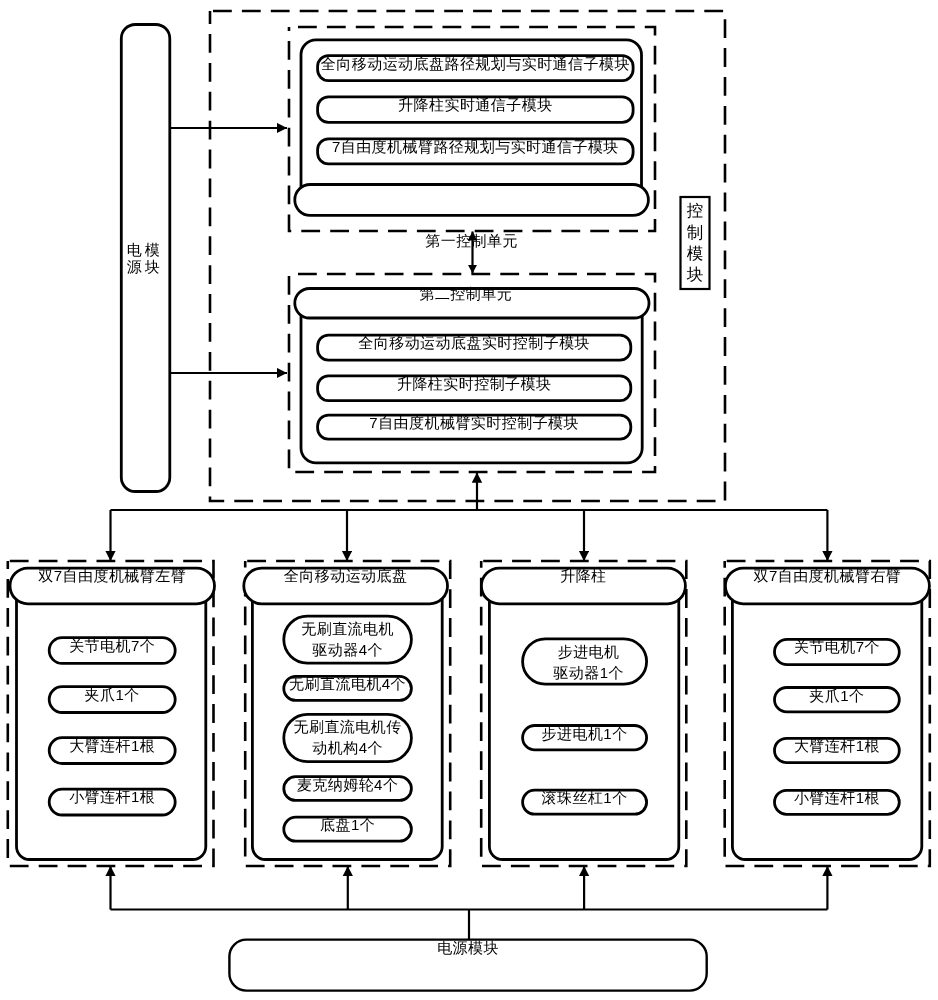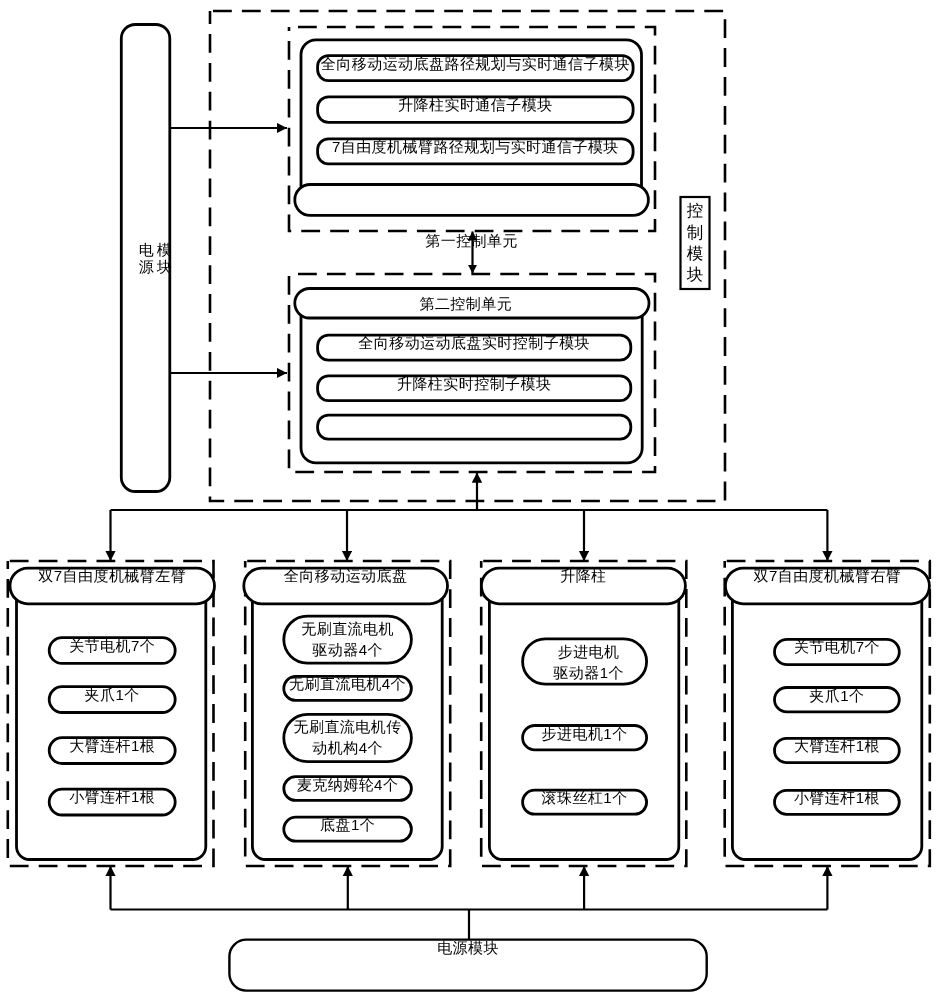--- a/index.html
+++ b/index.html
@@ -104,21 +104,21 @@
       <path d="M469,909.5 L469,940"></path>
       <path d="M110.5,909.5 L110.5,866" marker-end="url(#ah)"></path>
       <path d="M347.8,909.5 L347.8,866" marker-end="url(#ah)"></path>
       <path d="M584.1,909.5 L584.1,866" marker-end="url(#ah)"></path>
       <path d="M827.4,909.5 L827.4,866" marker-end="url(#ah)"></path>
     </g>
 
     <rect x="680.5" y="197" width="29" height="92" fill="#fff" stroke="#000" stroke-width="2.2"></rect>
   </svg>
 
-  <div class="vtext" style="left:131px;top:24.5px;width:48.5px;height:467px;padding-top:1px;box-sizing:border-box;">
+  <div class="vtext" style="left:119px;top:24.5px;width:48.5px;height:467px;padding-top:1px;box-sizing:border-box;">
     <span>电源</span>
       <span>模块</span>
   </div>
 
   <div class="vtext single" style="left:680.5px;top:197px;width:29px;height:92px;">
     <span>控制模块</span>
   </div>
 
   <div class="lbl" style="left:317.6px;top:55.6px;width:315.5px;height:25px;">
       <span>全向移动运动底盘路径规划与实时通信子模块</span>
@@ -126,28 +126,31 @@
   <div class="lbl" style="left:317.6px;top:96.9px;width:315.5px;height:18px;">
       <span>升降柱实时通信子模块</span>
     </div>
   <div class="lbl" style="left:317.6px;top:138.8px;width:315.5px;height:25px;">
       <span>7自由度机械臂路径规划与实时通信子模块</span>
     </div>
   <div class="lbl" style="left:294.8px;top:184.5px;width:353.6px;height:30.9px;margin-top:48px;">
       <span>第一控制单元</span>
     </div>
 
-  <div class="lbl" style="left:294.8px;top:296px;width:342px;height:29.5px;">
+  <div class="lbl" style="left:294.8px;top:286px;width:342px;height:29.5px;">
       <span>第二控制单元</span>
     </div>
   <div class="lbl" style="left:317.6px;top:335.1px;width:313.2px;height:25px;">
       <span>全向移动运动底盘实时控制子模块</span>
     </div>
   <div class="lbl" style="left:317.6px;top:375.9px;width:313.2px;height:24.7px;">
       <span>升降柱实时控制子模块</span>
+    </div>
+  <div class="lbl" style="left:317.6px;top:415.2px;width:313.2px;height:23.9px;">
+      <span>7自由度机械臂实时控制子模块</span>
     </div>
 
   <div id="col-labels">
       <div class="lbl" style="left:10px;top:568.1px;width:204.5px;height:35.7px;">
         <span>双7自由度机械臂左臂</span>
       </div>
       <div class="lbl" style="left:49.2px;top:637.6px;width:126px;height:25.8px;">
         <span>关节电机7个</span>
       </div>
       <div class="lbl" style="left:49.2px;top:686.7px;width:126px;height:25.8px;">

